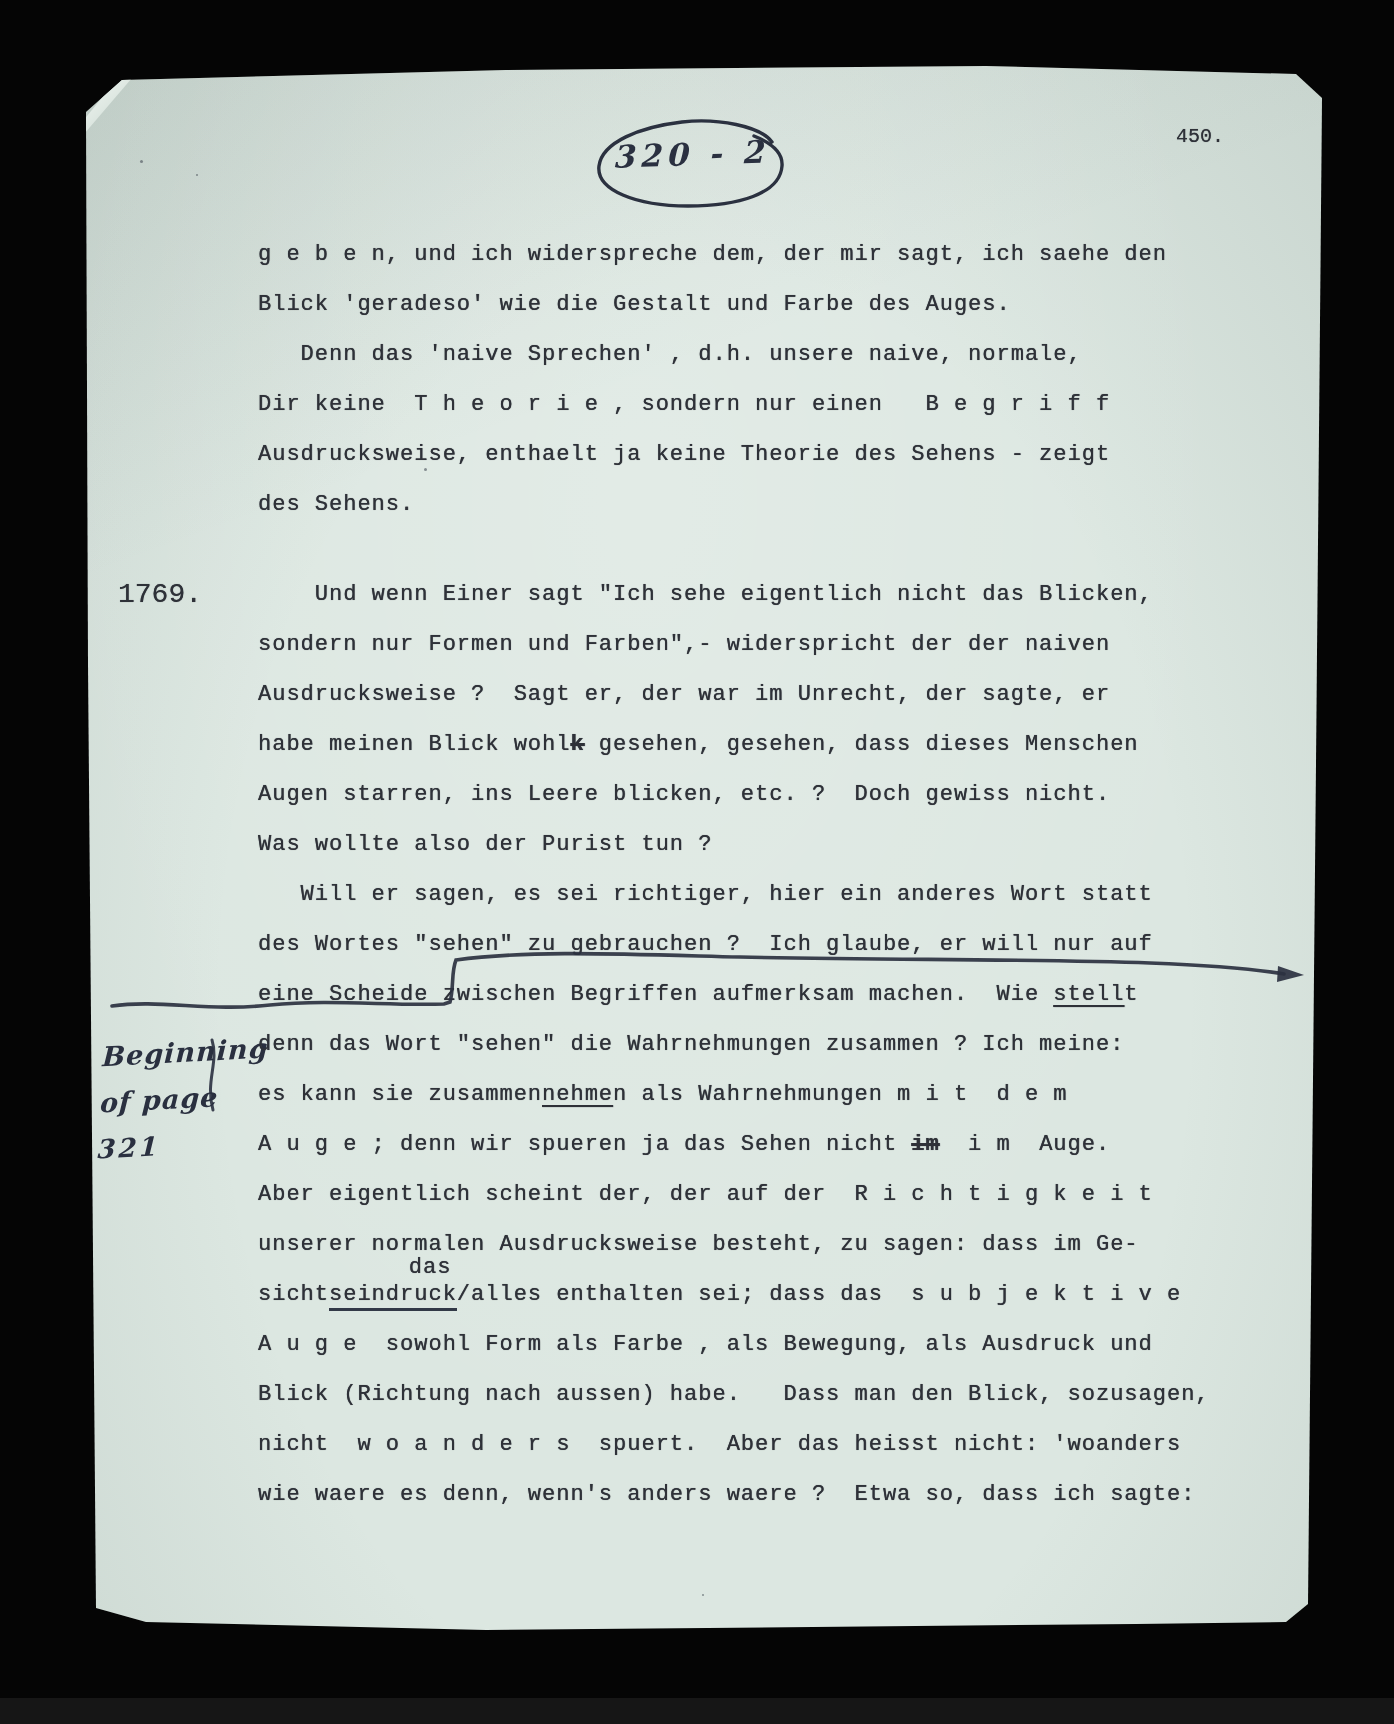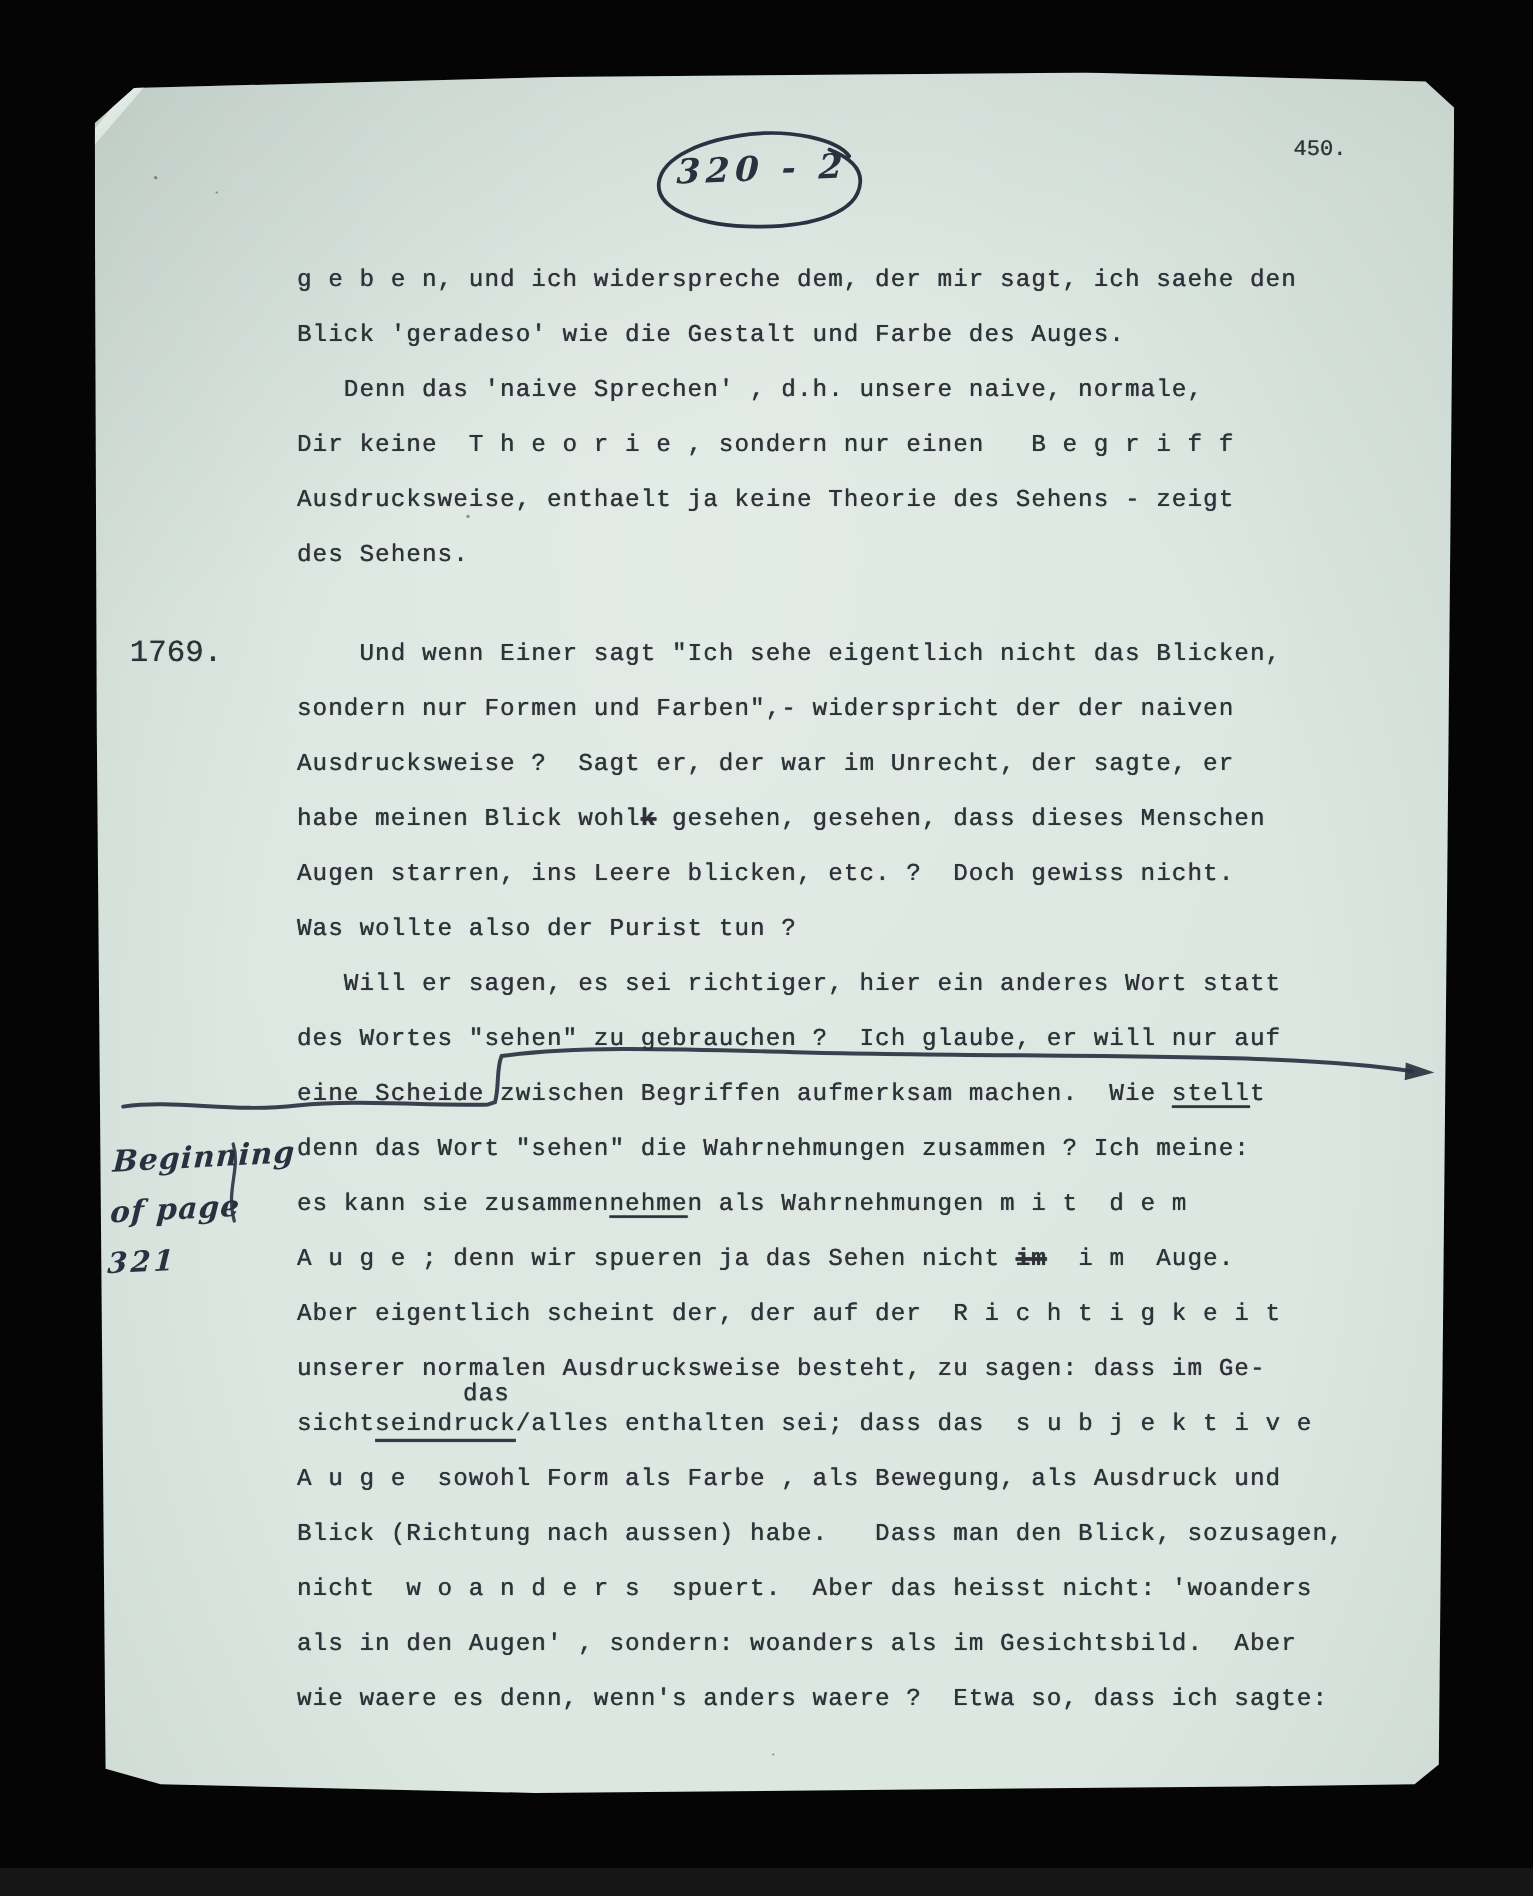--- a/index.html
+++ b/index.html
@@ -38,21 +38,21 @@
     position: absolute; left: 0px; top: 14px;
     width: 50px; height: 56px;
     background: linear-gradient(135deg, #f1f7f2, #c7d5ce);
     clip-path: polygon(0 96%, 92% 0, 64% 0, 0 70%);
   }
   .speck { position: absolute; border-radius: 50%; background: #3a414d; opacity: .55; }
 
   
   .ts-body {
     position: absolute;
-    left: 184px; top: 166px;
+    left: 172px; top: 166px;
     width: 1060px;
     font-family: "Liberation Mono", "DejaVu Sans Mono", monospace;
     font-size: 22px;
     color: var(--ink, #2e3138);
     text-shadow: 0 0 0.7px rgba(46,49,56,0.85), 0.4px 0.3px 0 rgba(46,49,56,0.35);
   }
   .line { height: 50px; line-height: 50px; white-space: pre; letter-spacing: 1px; }
   .gap  { width: 100%; }
   .sg-n {}
   .sg-u {
@@ -175,21 +175,20 @@
         <div class="line"><span class="sg-n">eine Scheide zwischen Begriffen aufmerksam machen.  Wie </span><span class="sg-u">stell</span><span class="sg-n">t</span></div>
         <div class="line"><span class="sg-n">denn das Wort "sehen" die Wahrnehmungen zusammen ? Ich meine:</span></div>
         <div class="line"><span class="sg-n">es kann sie zusammen</span><span class="sg-u">nehme</span><span class="sg-n">n als Wahrnehmungen m i t  d e m</span></div>
         <div class="line"><span class="sg-n">A u g e ; denn wir spueren ja das Sehen nicht </span><span class="sg-x">im</span><span class="sg-n">  i m  Auge.</span></div>
         <div class="line"><span class="sg-n">Aber eigentlich scheint der, der auf der  R i c h t i g k e i t</span></div>
         <div class="line"><span class="sg-n">unserer normalen Ausdrucksweise besteht, zu sagen: dass im Ge-</span></div>
         <div class="line"><span class="sg-n">sicht</span><span class="sg-uh">seindruck</span><span class="sg-above">das</span><span class="sg-n">/alles enthalten sei; dass das  s u b j e k t i v e</span></div>
         <div class="line"><span class="sg-n">A u g e  sowohl Form als Farbe , als Bewegung, als Ausdruck und</span></div>
         <div class="line"><span class="sg-n">Blick (Richtung nach aussen) habe.   Dass man den Blick, sozusagen,</span></div>
         <div class="line"><span class="sg-n">nicht  w o a n d e r s  spuert.  Aber das heisst nicht: 'woanders</span></div>
-        <div class="line"><span class="sg-n">als in den Augen' , sondern: woanders als im Gesichtsbild.  Aber</span></div>
         <div class="line"><span class="sg-n">wie waere es denn, wenn's anders waere ?  Etwa so, dass ich sagte:</span></div>
       </div>
   </div>
 
   <svg class="overlay" viewBox="0 0 1394 1724">
 
     <path d="M 112 1006 C 160 999, 210 1012, 270 1005 C 330 999, 390 1006, 444 1004 L 450 1002 C 454 988, 451 972, 456 960 C 530 950, 620 954, 740 957 C 880 960, 1040 959, 1150 963 C 1200 965, 1248 968, 1284 974" fill="none" stroke="#2b3140" stroke-width="3.6" stroke-linecap="round" opacity="0.92"></path>
     <polygon points="1278,966 1304,975 1277,982" fill="#2b3140" opacity="0.92"></polygon>
 
     <path d="M 212 1040 C 219 1062, 205 1082, 213 1110" fill="none" stroke="#2a3040" stroke-width="3" stroke-linecap="round" opacity="0.9"></path>

